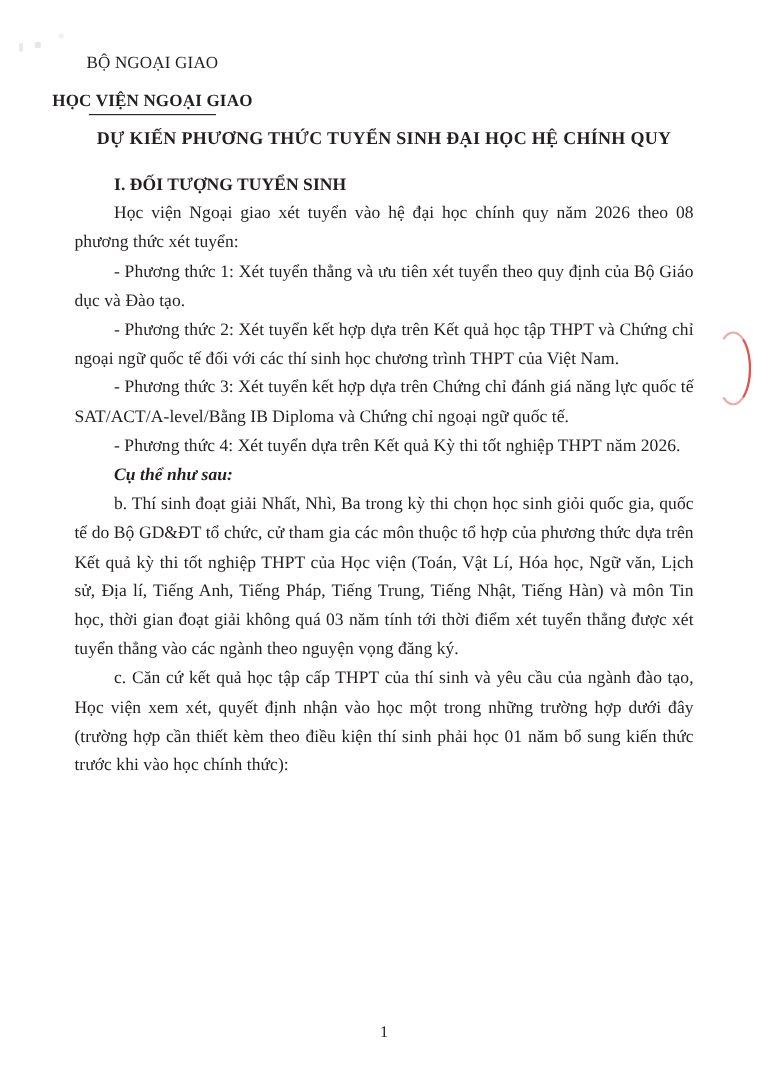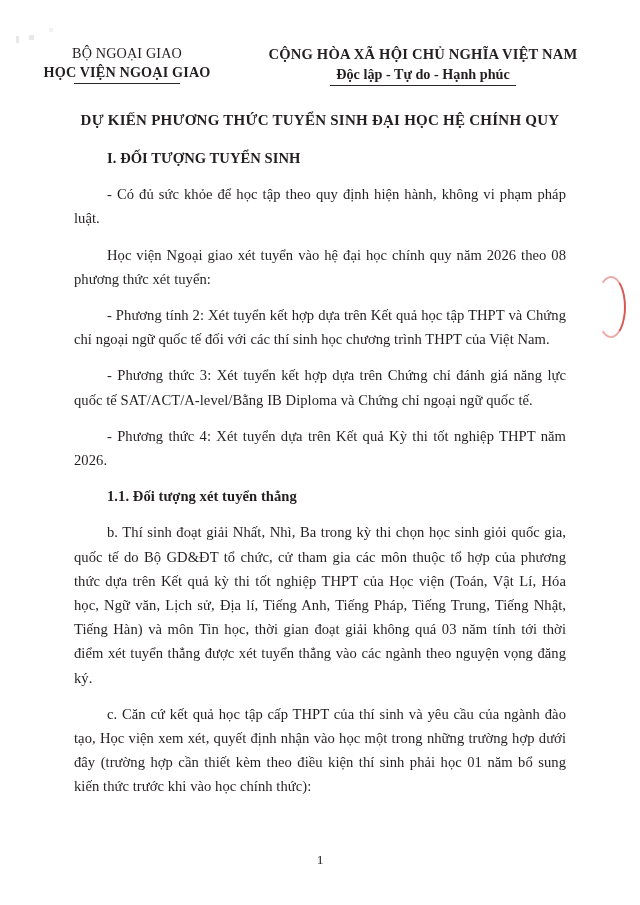--- a/index.html
+++ b/index.html
@@ -64,21 +64,21 @@
     text-align: center;
     padding-right: 26px;
     box-sizing: border-box;
   }
   .lh-line {
     font-size: 14.2px;
     letter-spacing: .15px;
     line-height: 19px;
     white-space: nowrap;
   }
-  .lh-bold { font-weight: bold; }
+  .lh-bold { font-weight: bold; margin-top: 12px; }
   .lh-nat {
     font-size: 14.6px;
     font-weight: bold;
     letter-spacing: .2px;
     line-height: 20px;
     white-space: nowrap;
   }
   .lh-motto {
     font-size: 14.2px;
     font-weight: bold;
@@ -102,31 +102,31 @@
     background: #2b2726;
   }
 
   
   .doc-title {
     text-align: center;
     font-weight: bold;
     font-size: 15px;
     letter-spacing: .25px;
     line-height: 22px;
-    margin-top: 23px;
+    margin-top: 11px;
     padding: 0 46px;
   }
 
   
   .body-area {
     margin-top: 15px;
     padding: 0 62px 0 62px;
   }
   p {
-    margin: 12px;
+    margin: 0;
     font-size: 14.6px;
     line-height: 24.2px;
     text-align: justify;
     text-justify: inter-word;
     text-indent: 33px;
     letter-spacing: .05px;
   }
   p.heading {
     font-weight: bold;
     text-align: left;
@@ -170,45 +170,39 @@
 
   <div class="seal-arc"></div>
 
   <div class="letterhead">
     <div class="lh-left">
       <div class="lh-line">BỘ NGOẠI GIAO</div>
       <div class="lh-line lh-bold">
         <span class="u-partial">HỌC VIỆN NGOẠI GIAO</span>
       </div>
     </div>
-    <div class="lh-right">
-      <div class="lh-nat">CỘNG HÒA XÃ HỘI CHỦ NGHĨA VIỆT NAM</div>
-      <div>
-        <span class="lh-motto">Độc lập - Tự do - Hạnh phúc</span>
-      </div>
-    </div>
   </div>
 
   <div class="doc-title">
     <div>DỰ KIẾN PHƯƠNG THỨC TUYỂN SINH ĐẠI HỌC HỆ CHÍNH QUY</div>
   </div>
 
   <div class="body-area">
 
     <p class="heading">I. ĐỐI TƯỢNG TUYỂN SINH</p>
-    <p class="last-line-left">- Có đủ sức khỏe để học tập theo quy định hiện hành, không vi phạm pháp luật.</p>
 
     <p class="last-line-left">Học viện Ngoại giao xét tuyển vào hệ đại học chính quy năm 2026 theo 08 phương thức xét tuyển:</p>
 
-    <p class="last-line-left">- Phương tính 2: Xét tuyển kết hợp dựa trên Kết quả học tập THPT và Chứng chỉ ngoại ngữ quốc tế đối với các thí sinh học chương trình THPT của Việt Nam.</p>
+    <p class="last-line-left">- Phương thức 1: Xét tuyển thẳng và ưu tiên xét tuyển theo quy định của Bộ Giáo dục và Đào tạo.</p>
+    <p class="last-line-left">- Phương thức 2: Xét tuyển kết hợp dựa trên Kết quả học tập THPT và Chứng chỉ ngoại ngữ quốc tế đối với các thí sinh học chương trình THPT của Việt Nam.</p>
     <p class="last-line-left">- Phương thức 3: Xét tuyển kết hợp dựa trên Chứng chỉ đánh giá năng lực quốc tế SAT/ACT/A-level/Bằng IB Diploma và Chứng chỉ ngoại ngữ quốc tế.</p>
     <p class="last-line-left">- Phương thức 4: Xét tuyển dựa trên Kết quả Kỳ thi tốt nghiệp THPT năm 2026.</p>
 
-
-    <p class="subheading">1.1. Đối tượng xét tuyển thẳng</p>
+    <p class="italic-note">Cụ thể như sau:</p>
+
 
     <p class="last-line-left">b. Thí sinh đoạt giải Nhất, Nhì, Ba trong kỳ thi chọn học sinh giỏi quốc gia, quốc tế do Bộ GD&amp;ĐT tổ chức, cử tham gia các môn thuộc tổ hợp của phương thức dựa trên Kết quả kỳ thi tốt nghiệp THPT của Học viện (Toán, Vật Lí, Hóa học, Ngữ văn, Lịch sử, Địa lí, Tiếng Anh, Tiếng Pháp, Tiếng Trung, Tiếng Nhật, Tiếng Hàn) và môn Tin học, thời gian đoạt giải không quá 03 năm tính tới thời điểm xét tuyển thẳng được xét tuyển thẳng vào các ngành theo nguyện vọng đăng ký.</p>
     <p class="last-line-left">c. Căn cứ kết quả học tập cấp THPT của thí sinh và yêu cầu của ngành đào tạo, Học viện xem xét, quyết định nhận vào học một trong những trường hợp dưới đây (trường hợp cần thiết kèm theo điều kiện thí sinh phải học 01 năm bổ sung kiến thức trước khi vào học chính thức):</p>
 
   </div>
 
   <div class="page-number">1</div>
 
 </div>
 

